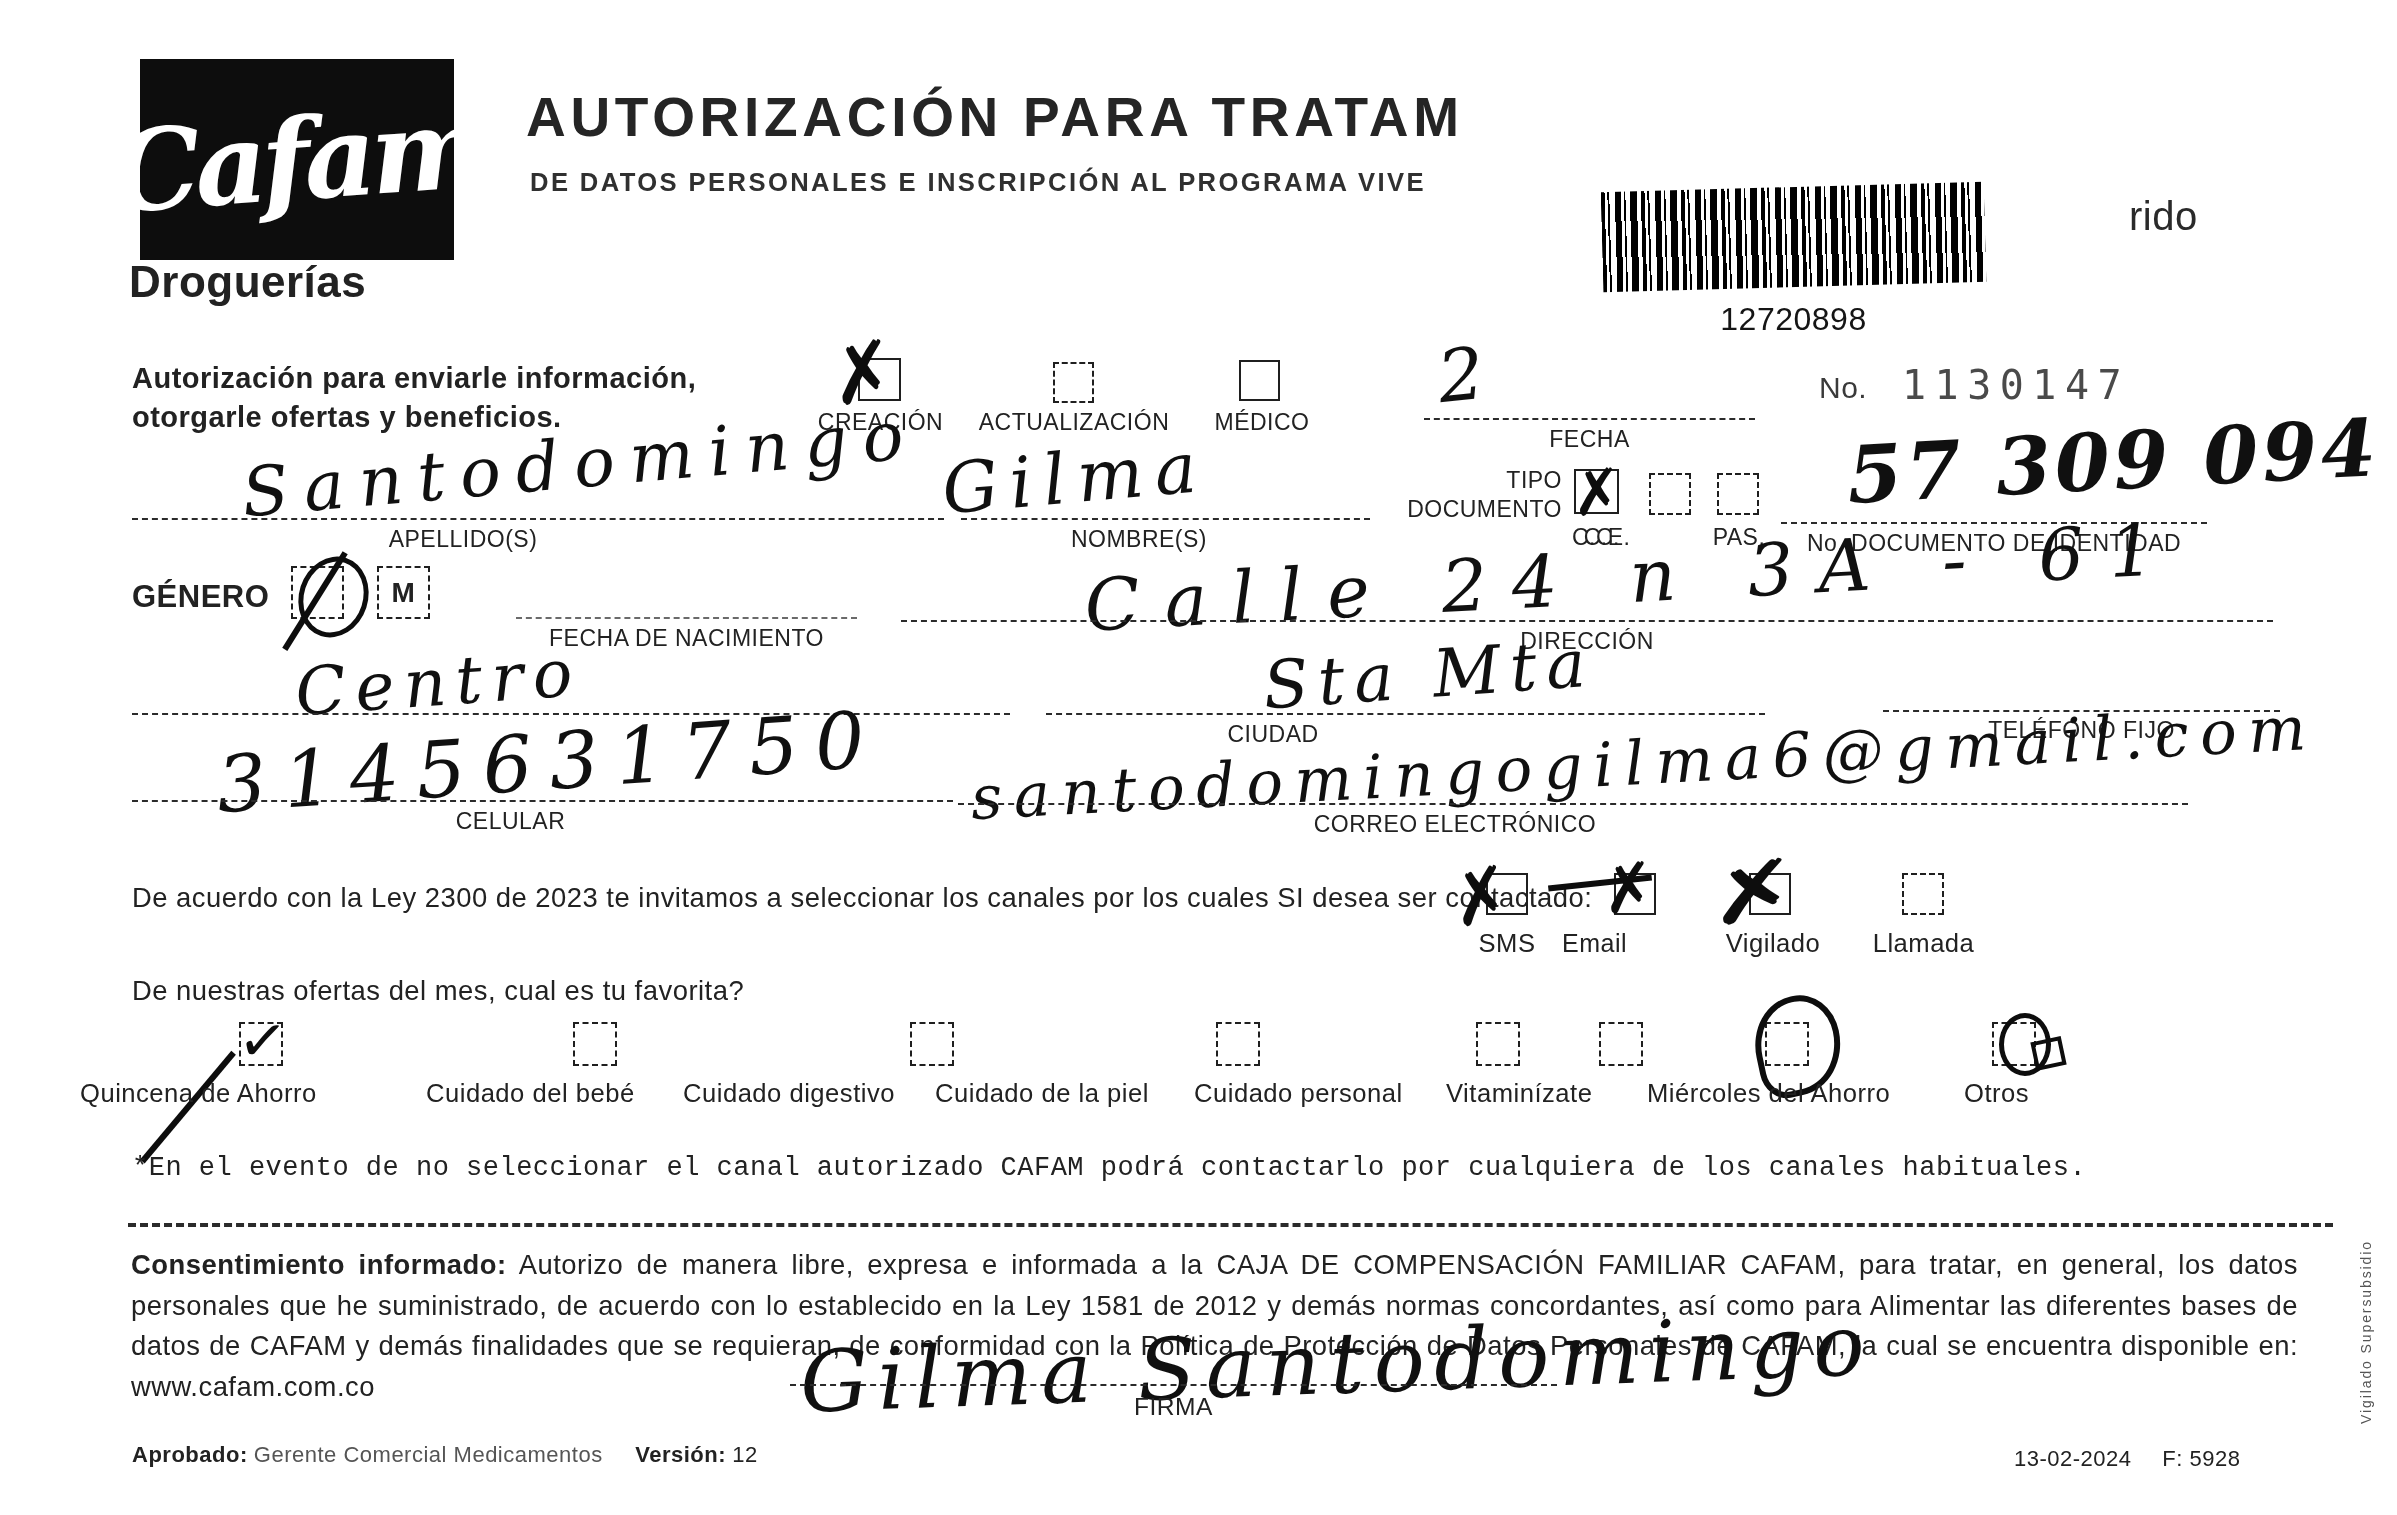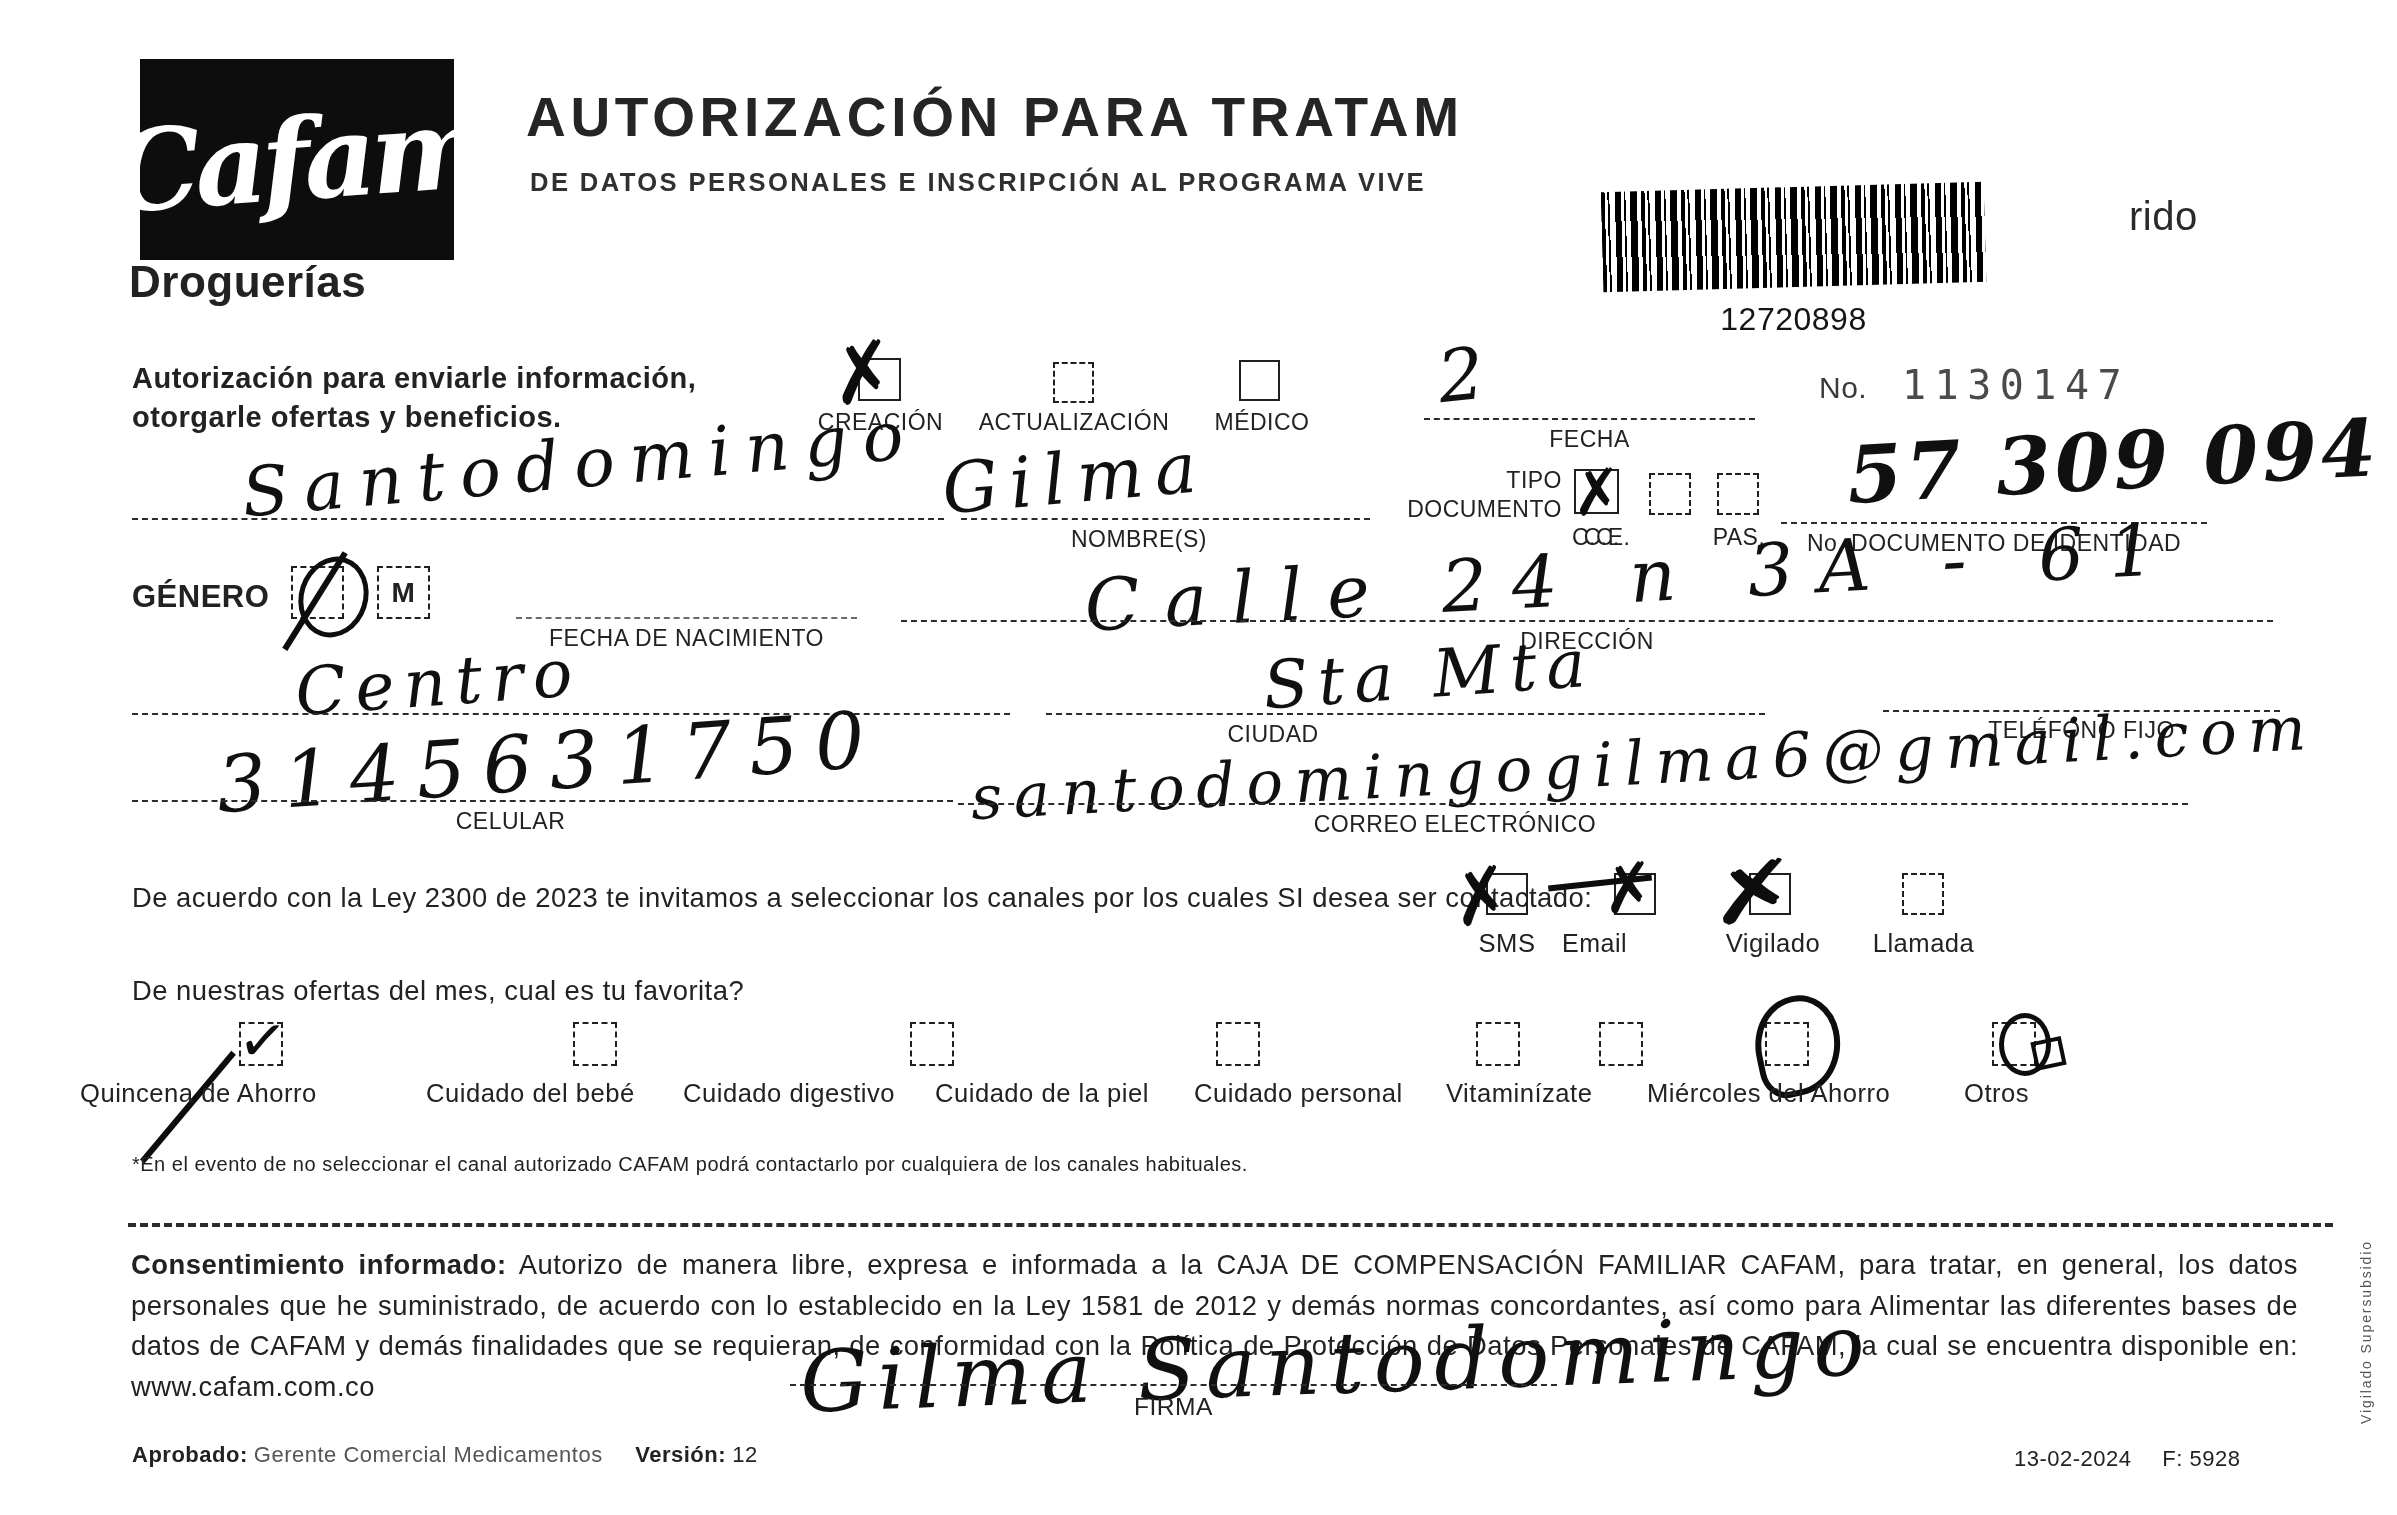--- a/index.html
+++ b/index.html
@@ -58,20 +58,21 @@
   <div class="abs lbl" style="left:1191px;top:409px;width:142px;text-align:center;font-size:23px;">MÉDICO</div>
 
   <div class="abs hand" style="left:1438px;top:333px;font-size:72px;transform:rotate(-6deg);">2</div>
   <div class="abs dashline" style="left:1424px;top:418px;width:331px;"></div>
   <div class="abs lbl" style="left:1424px;top:426px;width:331px;text-align:center;font-size:23px;">FECHA</div>
   <div class="abs lbl" style="left:1819px;top:371px;font-size:30px;color:#3a3a3a;">No.</div>
   <div class="abs faintnum" style="left:1902px;top:362px;font-size:40px;">1130147</div>
 
   <div class="abs hand" style="left:241px;top:424px;font-size:68px;letter-spacing:15px;transform:rotate(-5deg);">Santodomingo</div>
   <div class="abs dashline" style="left:132px;top:518px;width:812px;"></div>
+  <div class="abs lbl" style="left:132px;top:526px;width:662px;text-align:center;font-size:23px;">APELLIDO(S)</div>
 
   <div class="abs hand" style="left:942px;top:437px;font-size:70px;letter-spacing:11.4px;transform:rotate(-5deg);">Gilma</div>
   <div class="abs dashline" style="left:961px;top:518px;width:409px;"></div>
   <div class="abs lbl" style="left:961px;top:526px;width:246px;text-align:right;font-size:23px;">NOMBRE(S)</div>
 
   <div class="abs lbl" style="left:1399px;top:466px;width:163px;text-align:right;font-size:23px;white-space:normal;line-height:1.25;">TIPO DOCUMENTO</div>
   <div class="abs box" style="left:1574px;top:469px;width:45px;height:45px;"></div>
   <div class="abs mark-x" style="left:1571px;top:462px;font-size:62px;transform:rotate(-6deg);">✗</div>
   <div class="abs box" style="left:1649px;top:473px;width:42px;height:42px;border-style:dashed;"></div>
   <div class="abs box" style="left:1717px;top:473px;width:42px;height:42px;border-style:dashed;"></div>
@@ -157,21 +158,21 @@
 
   <div class="abs box" style="left:1765px;top:1022px;width:44px;height:44px;border-style:dashed;"></div>
   <div class="abs loop-mark" style="left:1755px;top:996px;width:74px;height:87px;transform:rotate(-12deg);"></div>
   <div class="abs lbl" style="left:1647px;top:1079px;width:312px;font-size:25.6px;">Miércoles del Ahorro</div>
 
   <div class="abs box" style="left:1992px;top:1022px;width:44px;height:44px;border-style:dashed;"></div>
   <div class="abs ellipse-mark" style="left:1999px;top:1013px;width:42px;height:53px;"></div>
   <div class="abs small-sq" style="left:2033px;top:1039px;width:23px;height:21px;transform:rotate(-12deg);"></div>
   <div class="abs lbl" style="left:1964px;top:1079px;width:132px;font-size:25.6px;">Otros</div>
 
-  <div class="abs lbl" style="left:132px;top:1153px;font-size:20px;">*En el evento de no seleccionar el canal autorizado CAFAM podrá contactarlo por cualquiera de los canales habituales.</div>
+  <div class="abs lbl" style="left:132px;top:1153px;font-size:27px;font-family:Liberation Mono, monospace;">*En el evento de no seleccionar el canal autorizado CAFAM podrá contactarlo por cualquiera de los canales habituales.</div>
 
   <div class="abs" style="left:128px;top:1223px;width:2205px;border-top:4.7px dashed #2b2b2b;"></div>
 
   <div class="abs" style="left:131px;top:1245px;width:2167px;font-size:27.4px;line-height:1.48;text-align:justify;">
     <span class="lbl" style="font-weight:700;white-space:normal;">Consentimiento informado:</span><span class="lbl" style="white-space:normal;"> Autorizo de manera libre, expresa e informada a la CAJA DE COMPENSACIÓN FAMILIAR CAFAM, para tratar, en general, los datos personales que he suministrado, de acuerdo con lo establecido en la Ley 1581 de 2012 y demás normas concordantes, así como para Alimentar las diferentes bases de datos de CAFAM y demás finalidades que se requieran, de conformidad con la Política de Protección de Datos Personales de CAFAM, la cual se encuentra disponible en: www.cafam.com.co</span>
   </div>
 
   <div class="abs hand" style="left:800px;top:1314px;font-size:85px;letter-spacing:9.5px;transform:rotate(-2deg);">Gilma Santodomingo</div>
   <div class="abs dashline" style="left:790px;top:1384px;width:767px;"></div>
   <div class="abs lbl" style="left:790px;top:1393px;width:767px;text-align:center;font-size:24.6px;">FIRMA</div>

